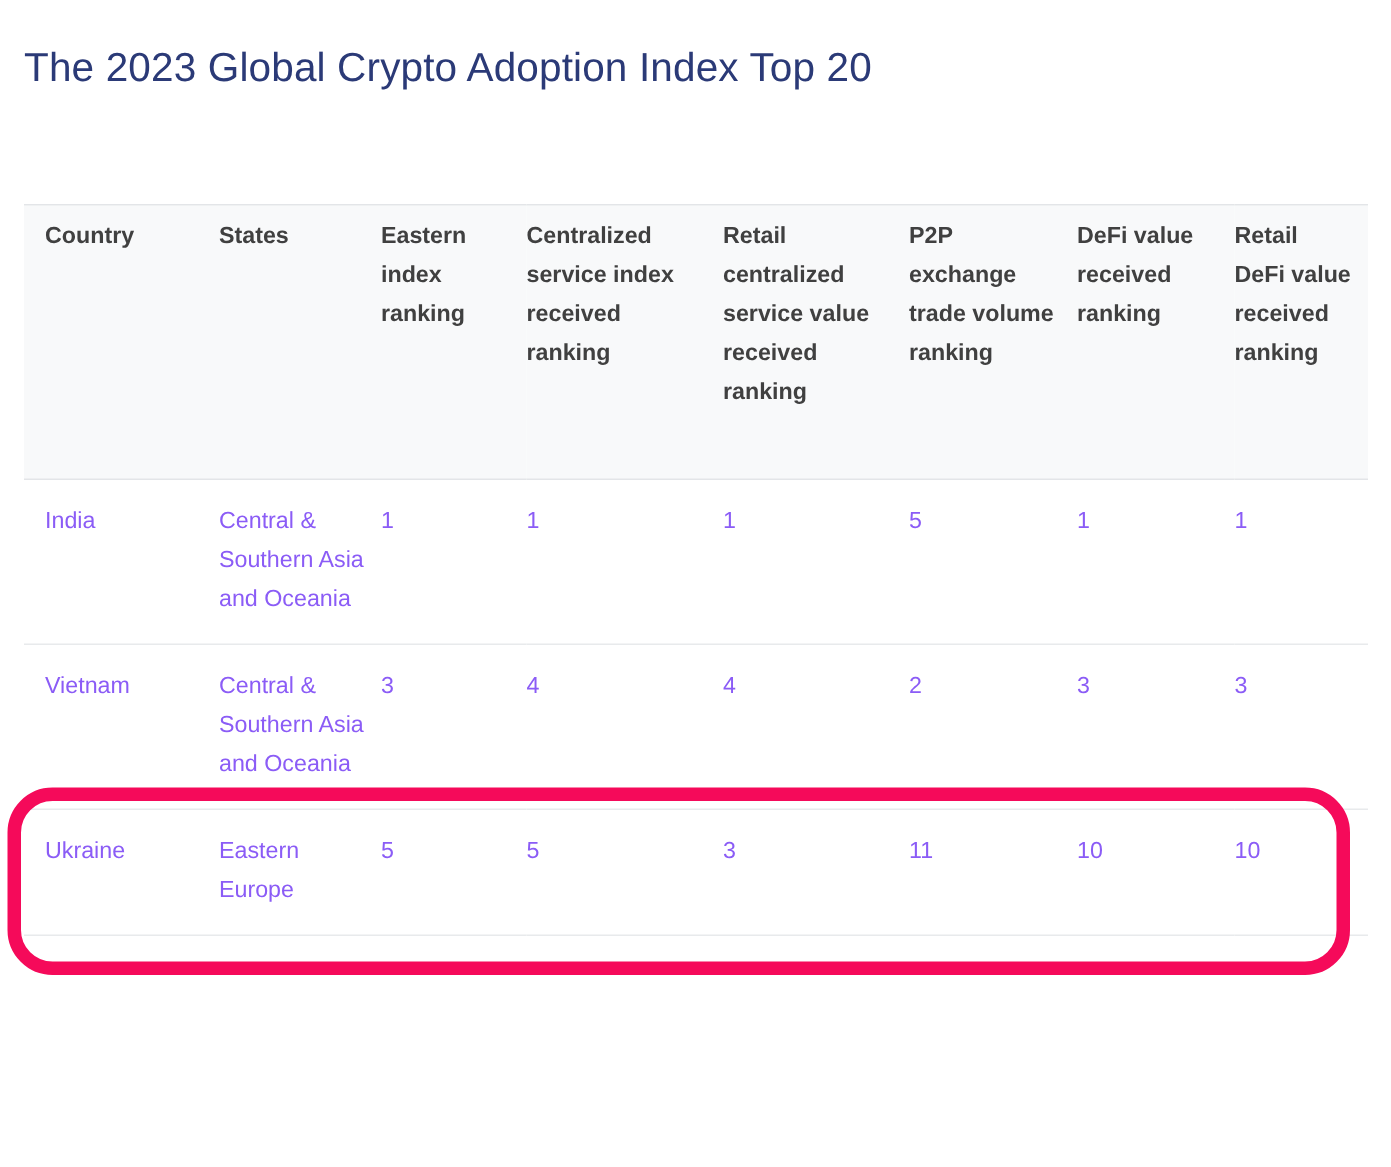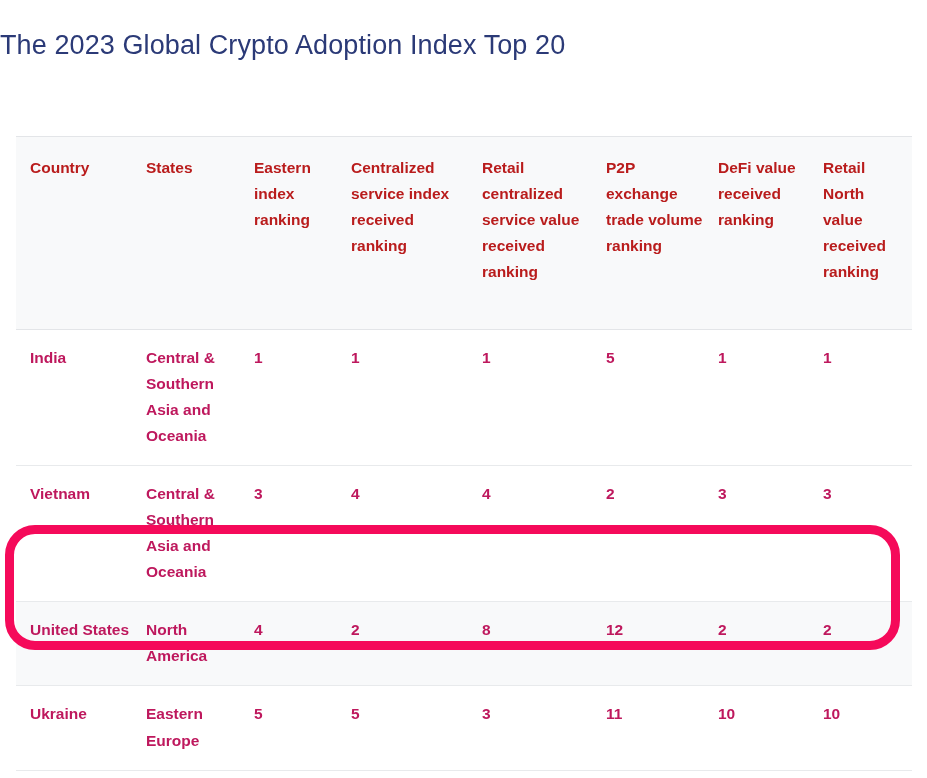--- a/index.html
+++ b/index.html
@@ -11,21 +11,21 @@
     width: 927px;
     height: 778px;
     overflow: hidden;
     font-family: "Liberation Sans", sans-serif;
     color: #2d3a6e;
     position: relative;
   }
 
   .page-title {
     position: absolute;
-    left: 0;
+    left: 16px;
     top: 12px;
     font-size: 27px;
     font-weight: 400;
     letter-spacing: 0.1px;
     color: #2b3a77;
     white-space: nowrap;
   }
 
   .table-wrap {
     position: absolute;
@@ -44,37 +44,37 @@
   table.adoption-table thead tr {
     background: #f8f9fa;
   }
 
   table.adoption-table thead th {
     border-top: 1px solid #e3e5e8;
     border-bottom: 1px solid #e3e5e8;
     text-align: left;
     vertical-align: top;
     font-weight: 700;
-    color: #b91c1c;
-    padding: 18px 10px 44px 0;
+    color: #404040;
+    padding: 8px 10px 44px 0;
     line-height: 1.68;
     font-size: 15.5px;
   }
   table.adoption-table thead th:first-child {
     padding-left: 14px;
   }
 
   table.adoption-table tbody td {
     border-bottom: 1px solid #e8eaec;
     text-align: left;
     vertical-align: top;
     padding: 15px 10px 16px 0;
     line-height: 1.68;
-    color: #be185d;
-    font-weight: 700;
+    color: #8b5cf6;
+    font-weight: 400;
   }
   table.adoption-table tbody td:first-child {
     padding-left: 14px;
   }
 
   table.adoption-table tbody tr.zebra {
     background: #f8f9fa;
   }
 
   
@@ -122,21 +122,21 @@
     </colgroup>
     <thead>
       <tr>
         <th>Country</th>
         <th>States</th>
         <th>Eastern index ranking</th>
         <th>Centralized service index received ranking</th>
         <th>Retail centralized service value received ranking</th>
         <th>P2P exchange trade volume ranking</th>
         <th>DeFi value received ranking</th>
-        <th>Retail North value received ranking</th>
+        <th>Retail DeFi value received ranking</th>
       </tr>
     </thead>
     <tbody>
       <tr class="row-pad-tall">
         <td>India</td>
         <td>Central &amp; Southern Asia and Oceania</td>
         <td>1</td>
         <td>1</td>
         <td>1</td>
         <td>5</td>
@@ -146,30 +146,20 @@
       <tr class="row-pad-tall">
         <td>Vietnam</td>
         <td>Central &amp; Southern Asia and Oceania</td>
         <td>3</td>
         <td>4</td>
         <td>4</td>
         <td>2</td>
         <td>3</td>
         <td>3</td>
       </tr>
-      <tr class="zebra">
-        <td>United States</td>
-        <td>North America</td>
-        <td>4</td>
-        <td>2</td>
-        <td>8</td>
-        <td>12</td>
-        <td>2</td>
-        <td>2</td>
-      </tr>
       <tr>
         <td>Ukraine</td>
         <td>Eastern Europe</td>
         <td>5</td>
         <td>5</td>
         <td>3</td>
         <td>11</td>
         <td>10</td>
         <td>10</td>
       </tr>

